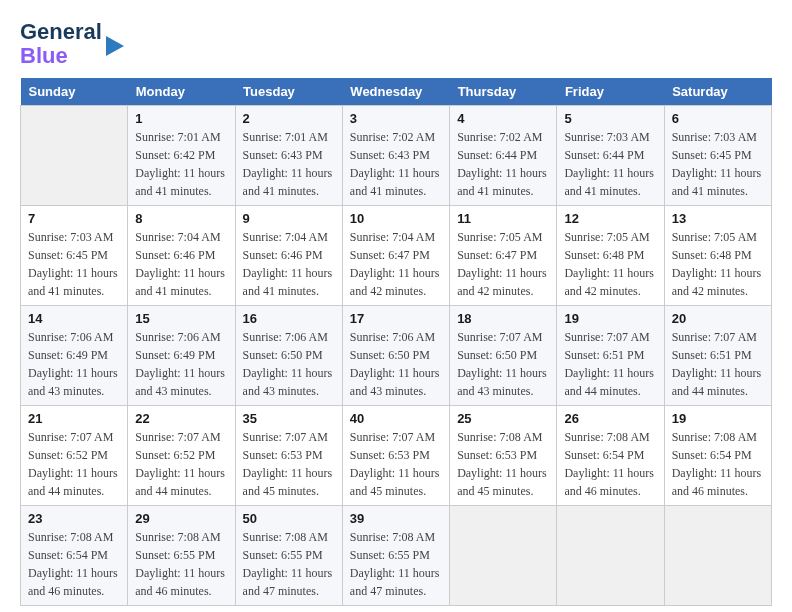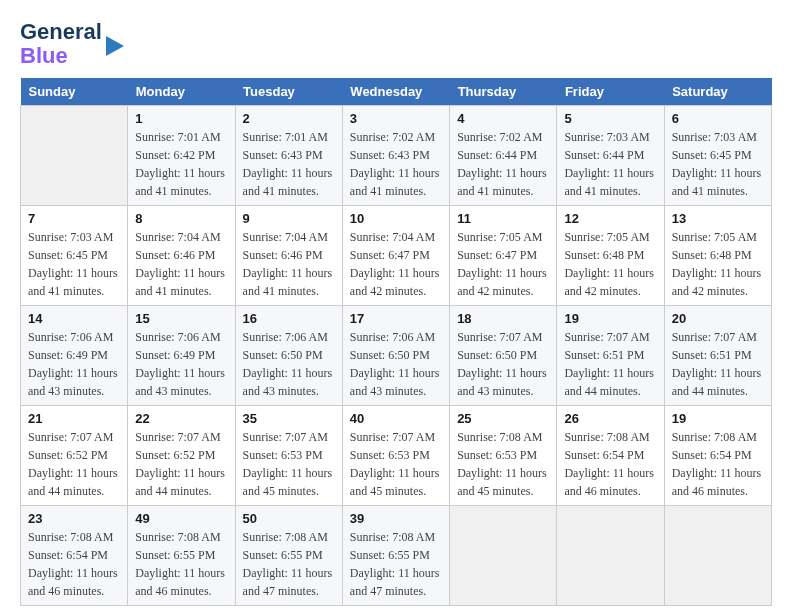--- a/index.html
+++ b/index.html
@@ -242,21 +242,21 @@
           <span class="day-number">19</span>
           <div class="day-info">Sunrise: 7:08 AM<br>Sunset: 6:54 PM<br>Daylight: 11 hours<br>and 46 minutes.</div>
         </td>
       </tr>
       <tr>
         <td>
           <span class="day-number">23</span>
           <div class="day-info">Sunrise: 7:08 AM<br>Sunset: 6:54 PM<br>Daylight: 11 hours<br>and 46 minutes.</div>
         </td>
         <td>
-          <span class="day-number">49</span>
+          <span class="day-number">29</span>
           <div class="day-info">Sunrise: 7:08 AM<br>Sunset: 6:55 PM<br>Daylight: 11 hours<br>and 46 minutes.</div>
         </td>
         <td>
           <span class="day-number">50</span>
           <div class="day-info">Sunrise: 7:08 AM<br>Sunset: 6:55 PM<br>Daylight: 11 hours<br>and 47 minutes.</div>
         </td>
         <td>
           <span class="day-number">39</span>
           <div class="day-info">Sunrise: 7:08 AM<br>Sunset: 6:55 PM<br>Daylight: 11 hours<br>and 47 minutes.</div>
         </td>

